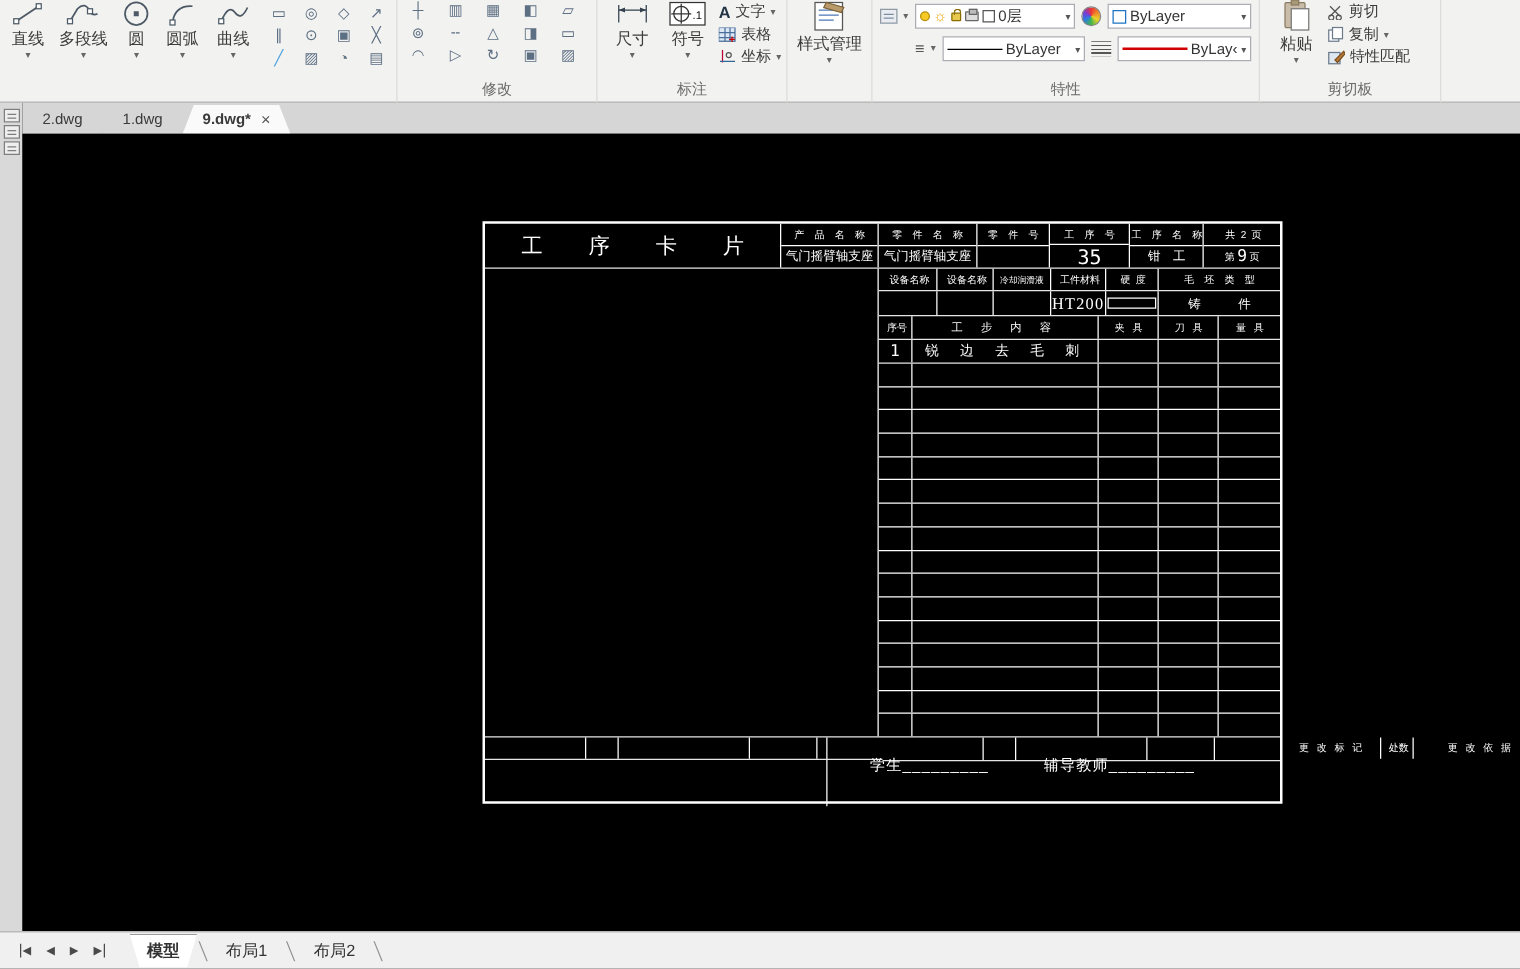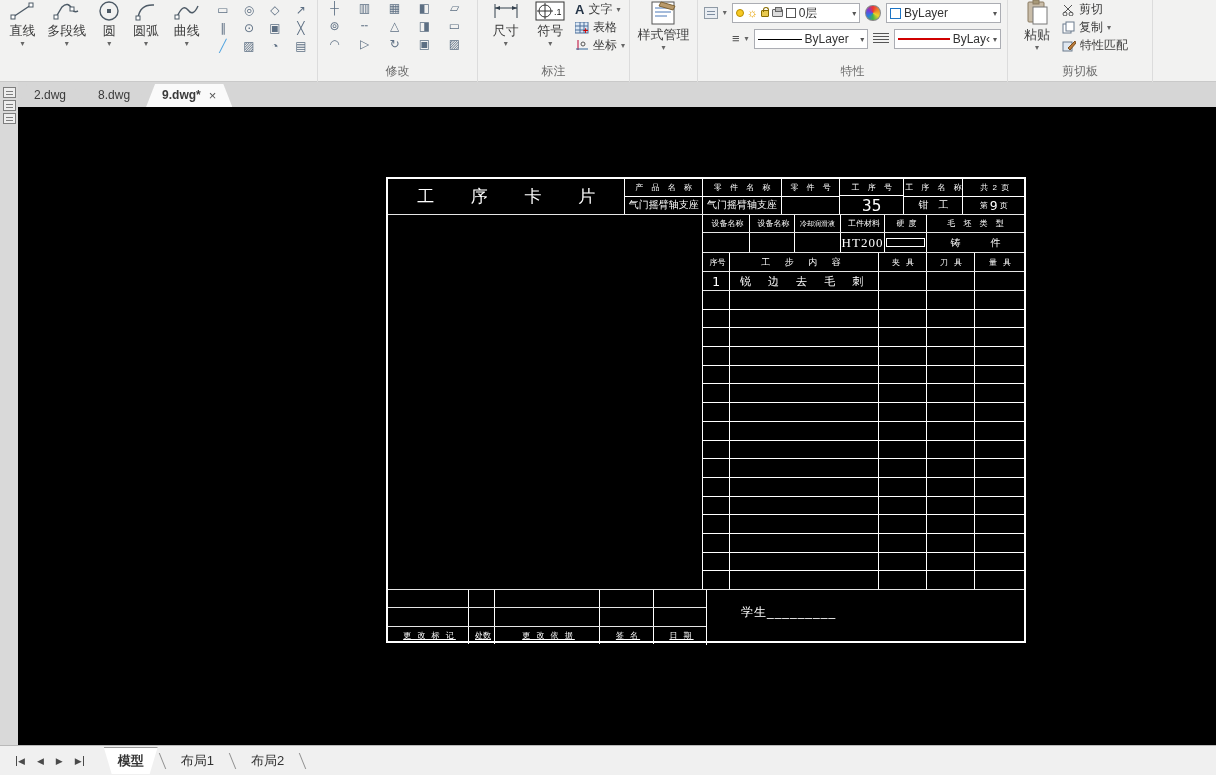--- a/index.html
+++ b/index.html
@@ -359,21 +359,21 @@
       </div>
     </div>
     <div class="panel-label">剪切板</div>
   </div>
 
   <div class="filler"></div>
 </div>
 
 <div id="docbar">
   <div class="dtab"><span>2.dwg</span></div>
-  <div class="dtab"><span>8.dwg</span></div>
+  <div class="dtab"><span>1.dwg</span></div>
   <div class="dtab active">
     <span>9.dwg*</span>
     <span class="x">×</span>
   </div>
 </div>
 
 <div id="strip">
   <div class="stico"></div>
   <div class="stico"></div>
   <div class="stico"></div>
@@ -565,21 +565,21 @@
             <div class="c" style="width:149px"></div>
             <div class="c" style="width:48px"></div>
             <div class="c" style="width:48px"></div>
             <div class="c" style="width:49px"></div>
           </div>
           </div>
       </div>
     </div>
 
     <div class="r" style="height:55px">
-      <div class="c" style="width:319px; display:flex; flex-direction:column;text-decoration:underline;">
+      <div class="c" style="width:274px; display:flex; flex-direction:row;">
         <div class="r bb" style="height:18px">
           <div class="c" style="width:81px"></div>
             <div class="c" style="width:26px"></div>
           <div class="c" style="width:105px"></div>
             <div class="c" style="width:54px"></div>
           <div class="c" style="width:52px"></div>
         </div>
         <div class="r bb" style="height:19px">
           <div class="c" style="width:81px"></div>
             <div class="c" style="width:26px"></div>
@@ -590,20 +590,21 @@
         <div class="r" style="height:17px">
           <div class="c cen lab8" style="width:81px; letter-spacing:2px">更 改 标 记</div>
           <div class="c cen lab8" style="width:26px; letter-spacing:0">处数</div>
           <div class="c cen lab8" style="width:105px; letter-spacing:2px">更 改 依 据</div>
           <div class="c cen lab8" style="width:54px; letter-spacing:2px">签  名</div>
           <div class="c cen lab8" style="width:52px; letter-spacing:2px">日  期</div>
         </div>
       </div>
       <div class="c foot" style="width:321px">
         <span>学生_________</span>
+        <span>辅导教师_________</span>
       </div>
     </div>
   </div>
 </div>
 
 <div id="statusbar">
   <span class="nav barL">◀</span>
   <span class="nav">◀</span>
   <span class="nav">▶</span>
   <span class="nav barR">▶</span>

